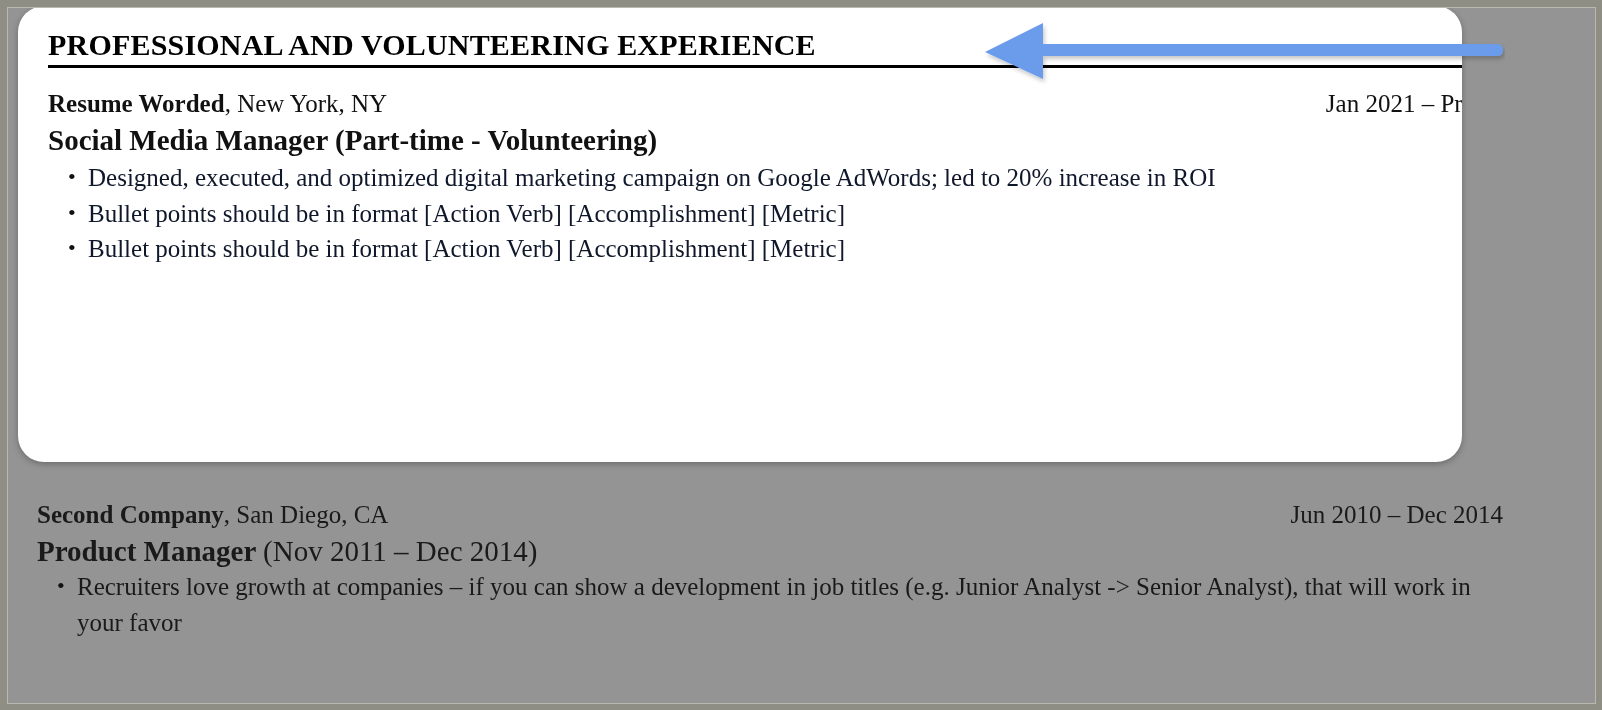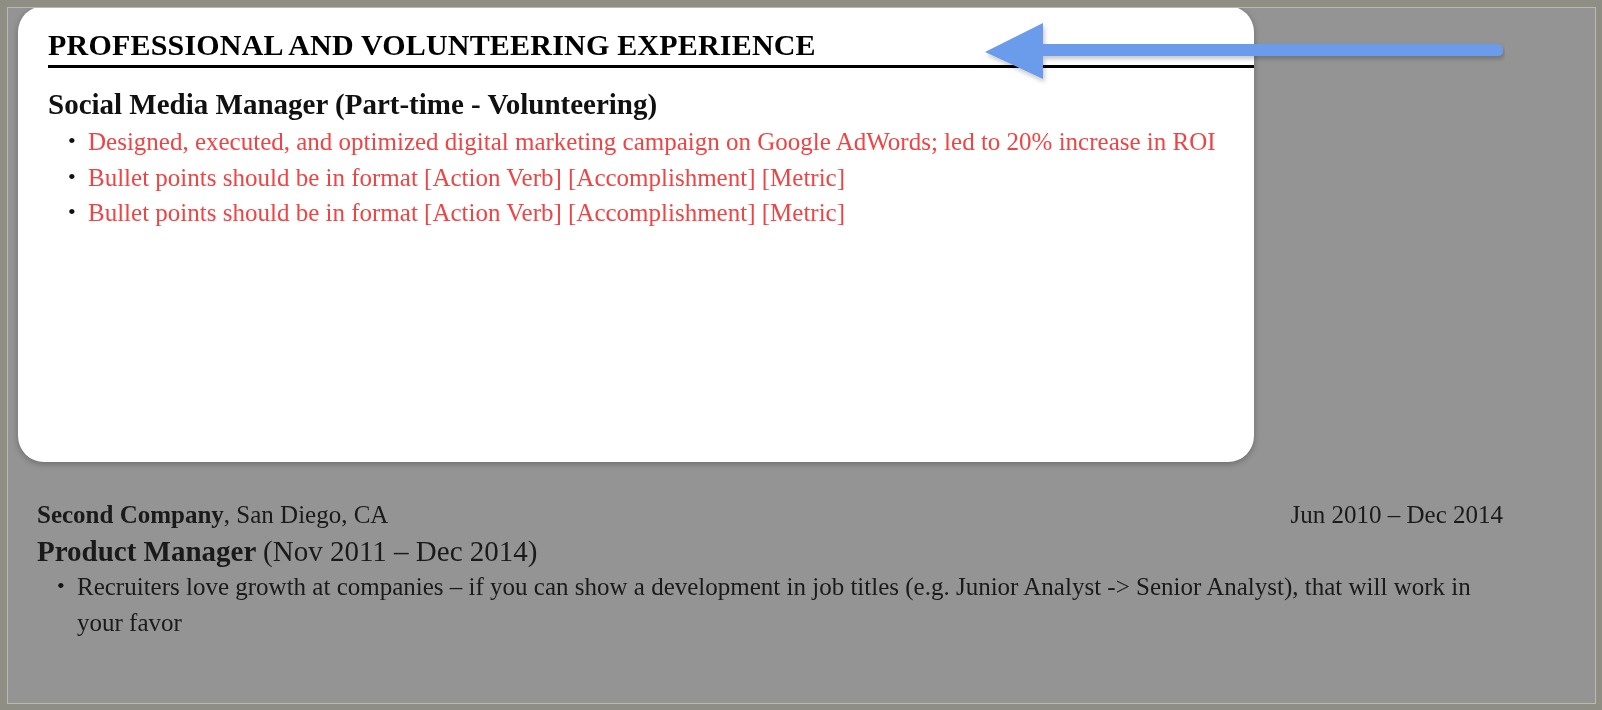--- a/index.html
+++ b/index.html
@@ -46,21 +46,21 @@
     width: 1590px;
     height: 698px;
     background: #949494;
   }
 
   
   .highlight-card {
     position: absolute;
     left: 11px;
     top: -1px;
-    width: 1236px;
+    width: 1444px;
     height: 456px;
     background: #ffffff;
     border-radius: 26px;
     box-shadow: 0 2px 6px rgba(0,0,0,0.28);
     z-index: 10;
     overflow: hidden;
   }
 
   
   .section-heading {
@@ -132,21 +132,21 @@
 
   ul.bullets {
     margin: 0;
     padding: 0;
     list-style: none;
   }
   ul.bullets li {
     position: relative;
     font-size: 25px;
     line-height: 35.5px;
-    color: #ef4444;
+    color: #0f172a;
     padding-left: 40px;
     margin: 0;
   }
   ul.bullets li::before {
     content: "\2022";
     position: absolute;
     left: 20px;
     top: -1px;
     font-size: 22px;
     color: #111111;
@@ -173,20 +173,24 @@
 
   <div class="page-dim"></div>
 
   <div class="highlight-card">
 
     <div class="section-heading">PROFESSIONAL AND VOLUNTEERING EXPERIENCE</div>
 
     <div class="heading-rule"></div>
 
     <div class="entry" id="entry-one">
+      <div class="entry-line">
+        <span class="company">Resume Worded</span><span class="location">, </span><span class="location">New York, NY</span>
+        <span class="dates">Jan 2021 – Present</span>
+      </div>
 
       <div class="role">
         <span>Social Media Manager (Part-time - Volunteering)</span>
       </div>
 
       <ul class="bullets">
         <li>Designed, executed, and optimized digital marketing campaign on Google AdWords; led to 20% increase in ROI</li>
         <li>Bullet points should be in format [Action Verb] [Accomplishment] [Metric]</li>
         <li>Bullet points should be in format [Action Verb] [Accomplishment] [Metric]</li>
       </ul>

